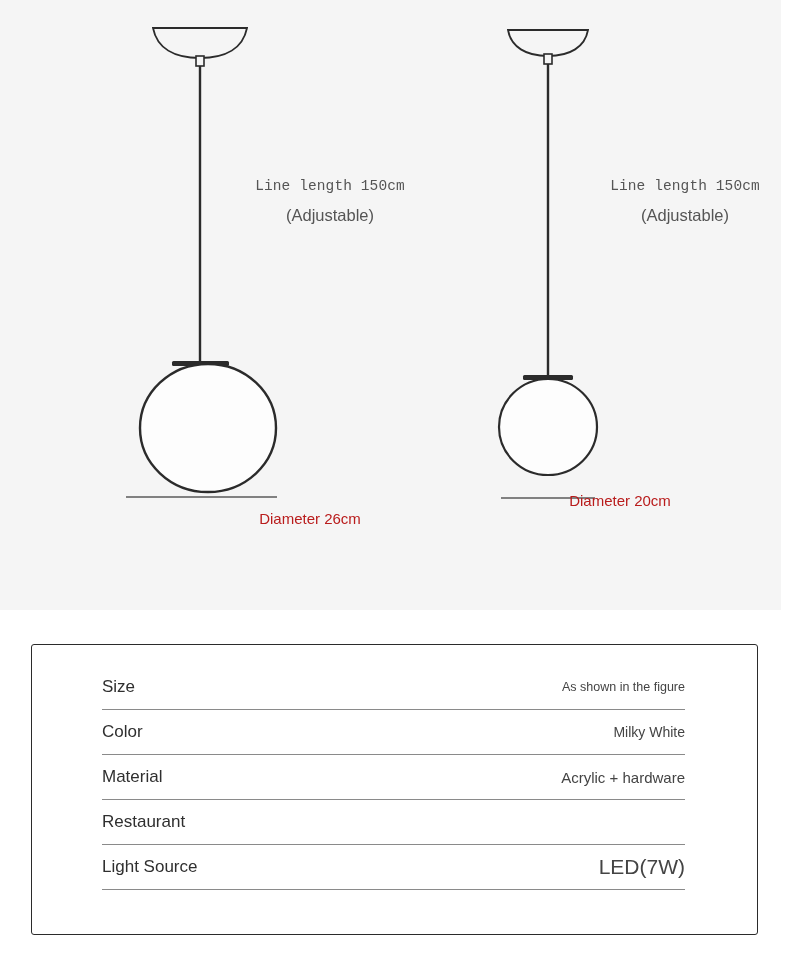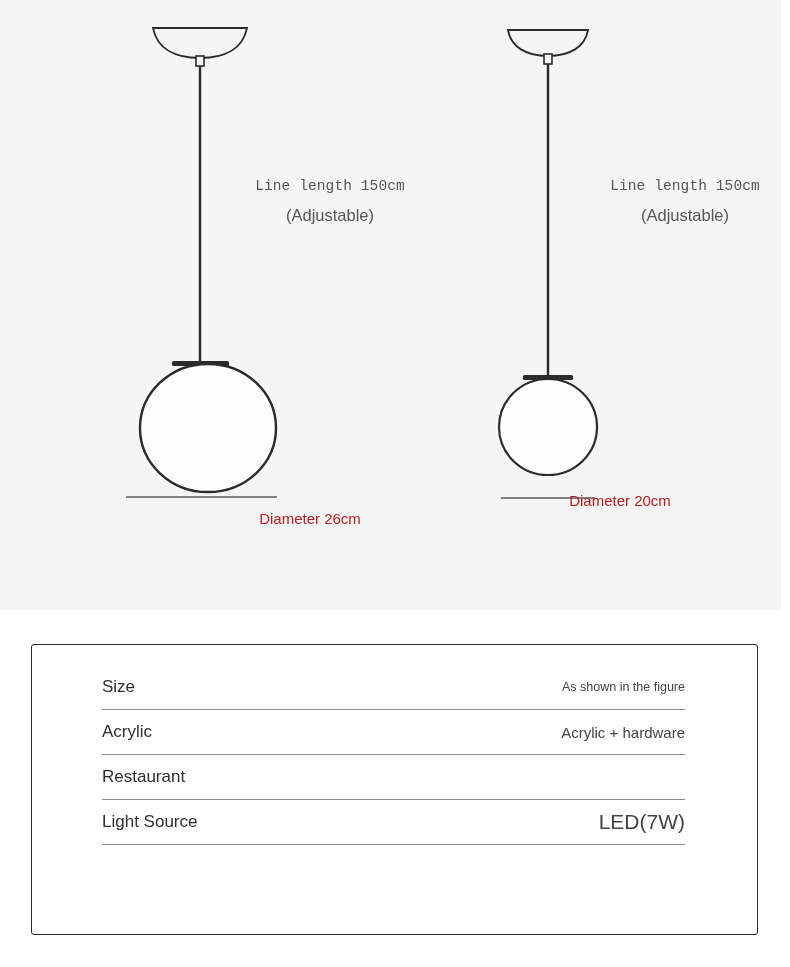--- a/index.html
+++ b/index.html
@@ -179,23 +179,27 @@
 </div>
 
 <div class="spec-card">
   <div class="spec-table">
 
     <div class="spec-row">
       <span class="spec-key">Size</span>
       <span class="spec-val v-size">As shown in the figure</span>
     </div>
 
-
-    <div class="spec-row">
-      <span class="spec-key">Acrylic</span>
+    <div class="spec-row">
+      <span class="spec-key">Color</span>
+      <span class="spec-val v-color">Milky White</span>
+    </div>
+
+    <div class="spec-row">
+      <span class="spec-key">Material</span>
       <span class="spec-val v-material">Acrylic + hardware</span>
     </div>
 
     <div class="spec-row">
       <span class="spec-key">Restaurant</span>
     </div>
 
     <div class="spec-row">
       <span class="spec-key">Light Source</span>
       <span class="spec-val v-light">LED(7W)</span>

